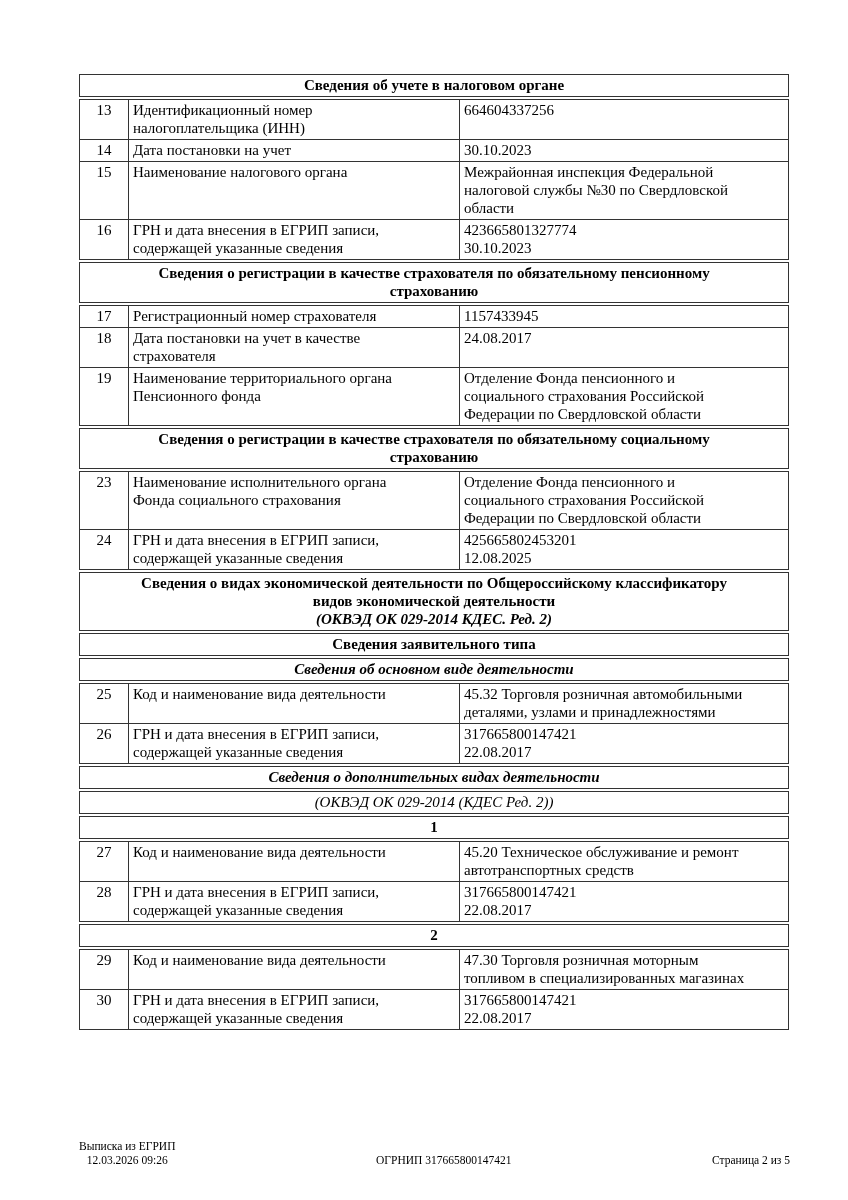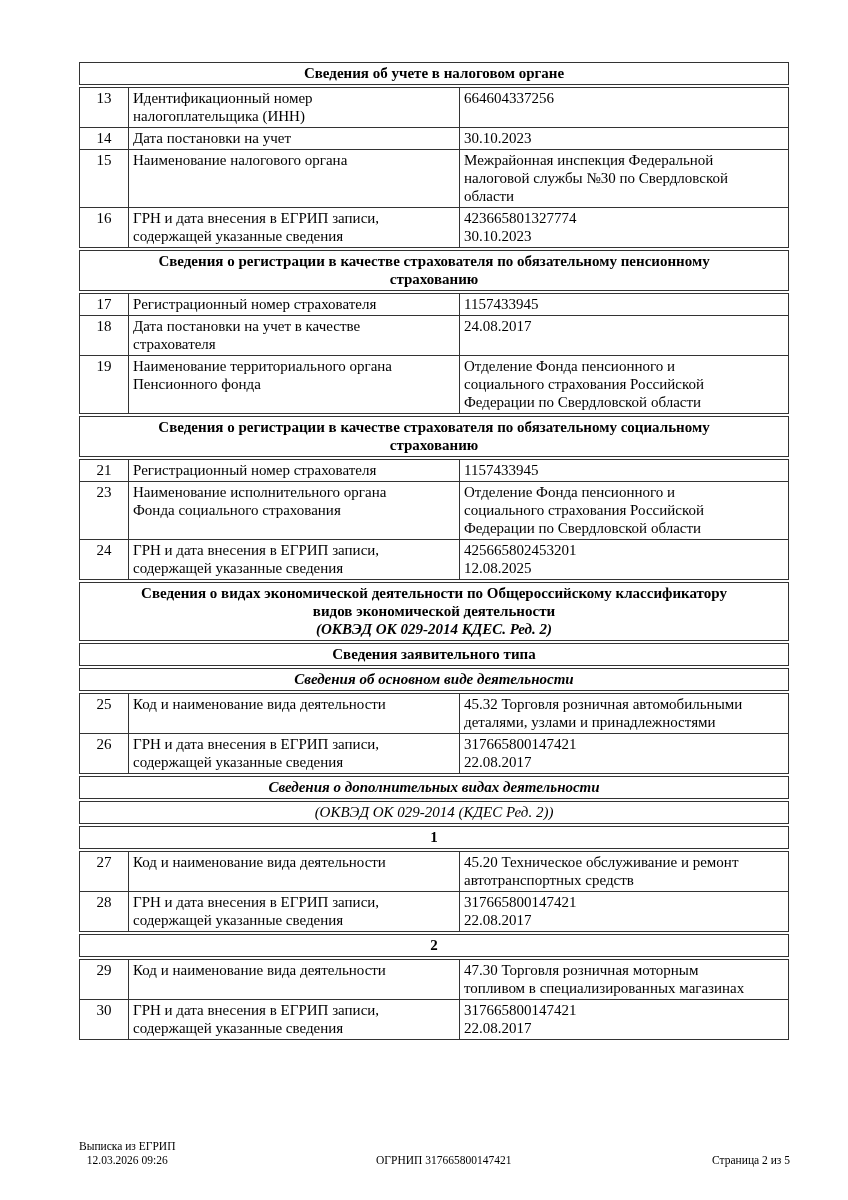--- a/index.html
+++ b/index.html
@@ -4,21 +4,21 @@
 <style>
   html, body { margin:0; padding:0; background:#ffffff; }
   .page {
     position:relative; width:848px; height:1200px; background:#ffffff;
     font-family:"Liberation Serif", serif; color:#000; overflow:hidden;
   }
   .doc { position:absolute; left:79px; top:62px; width:709px; }
   table.sec {
     width:100%; border-collapse:collapse; table-layout:fixed; margin-top:2px;
   }
-  table.sec.first { margin-top:0; }
+  table.sec.first { margin-top:12px; }
   table.sec td {
     border:1px solid #333333;
     font-size:15px; line-height:18px; vertical-align:top;
     padding:1px 4px 2px 4px; white-space:pre-line; word-wrap:break-word;
   }
   td.c-num { text-align:center; padding-left:0; padding-right:0; }
   td.c-title { text-align:center; padding-top:1px; padding-bottom:2px; }
   .part { display:block; }
   .b { font-weight:700; }
   .i { font-style:italic; }
@@ -137,25 +137,20 @@
         </tbody>
       </table>
       <table class="sec">
         <colgroup>
           <col style="width: 49px;">
           <col style="width: 331px;">
           <col style="width: 329px;">
         </colgroup>
         <tbody>
           <tr>
-            <td class="c-num">21</td>
-            <td class="c-label">Регистрационный номер страхователя</td>
-            <td class="c-value">1157433945</td>
-          </tr>
-          <tr>
             <td class="c-num">23</td>
             <td class="c-label">Наименование исполнительного органа
 Фонда социального страхования</td>
             <td class="c-value">Отделение Фонда пенсионного и
 социального страхования Российской
 Федерации по Свердловской области</td>
           </tr>
           <tr>
             <td class="c-num">24</td>
             <td class="c-label">ГРН и дата внесения в ЕГРИП записи,

